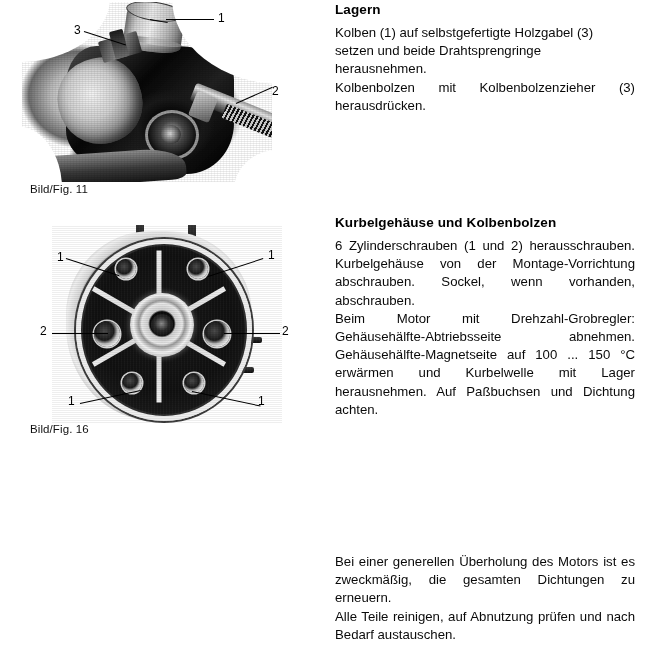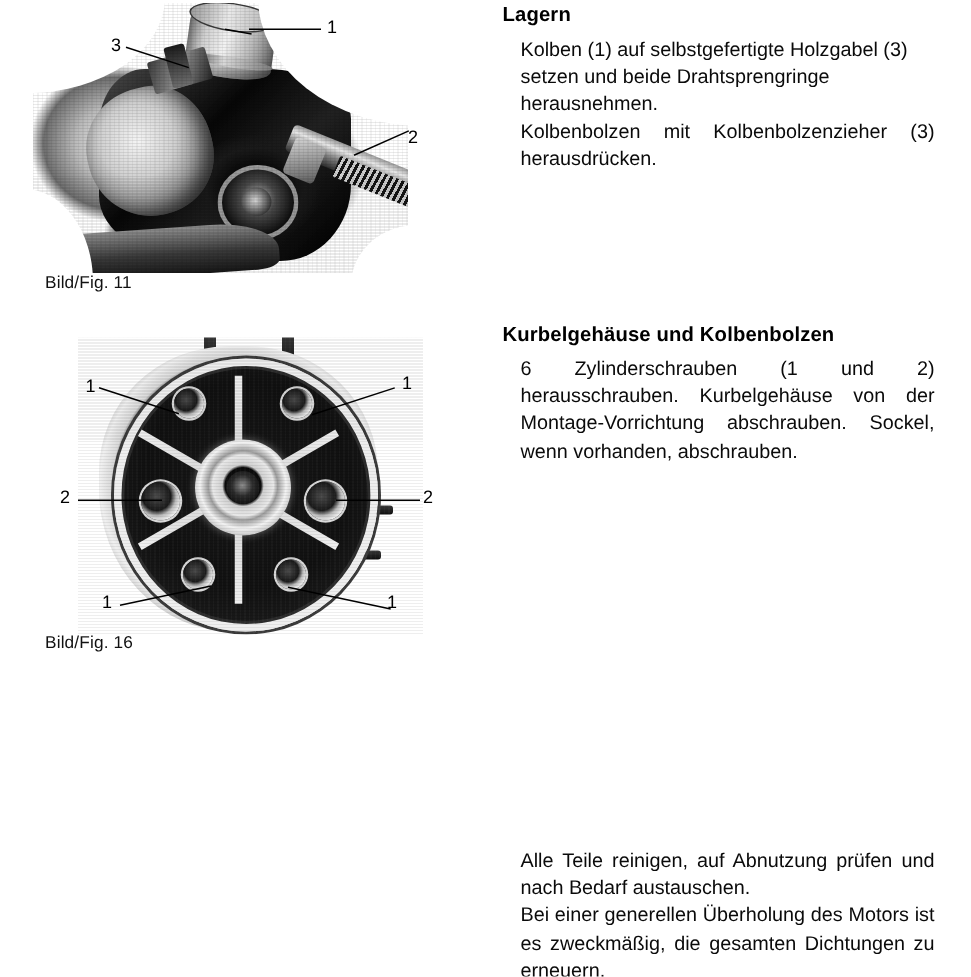--- a/index.html
+++ b/index.html
@@ -275,21 +275,21 @@
   .sec-heading {
     font-size: 13.5px;
     font-weight: bold;
     letter-spacing: 0.1px;
     margin: 0;
     color: #000;
   }
   .sec-body {
     font-size: 13.2px;
     line-height: 18.2px;
-    margin: 12px;
+    margin: 0;
     color: #0a0a0a;
   }
   .sec-body p {
     margin: 0;
   }
   .just {
     text-align: justify;
     text-justify: inter-word;
   }
   .blk {
@@ -404,22 +404,23 @@
     <div class="sec-body">
       <p>Kolben (1) auf selbstgefertigte Holzgabel (3) setzen und beide Drahtsprengringe herausnehmen.</p>
       <p class="just">Kolbenbolzen mit Kolbenbolzenzieher (3) herausdrücken.</p>
     </div>
   </section>
 
   <section class="blk" id="blk-kurbel">
     <h2 class="sec-heading">Kurbelgehäuse und Kolbenbolzen</h2>
     <div class="sec-body">
       <p class="just">6 Zylinderschrauben (1 und 2) herausschrauben. Kurbelgehäuse von der Montage-Vorrichtung abschrauben. Sockel, wenn vorhanden, abschrauben.</p>
+      <p class="just">Beim Motor mit Drehzahl-Grobregler: Gehäusehälfte-Abtriebsseite abnehmen. Gehäusehälfte-Magnetseite auf 100 ... 150 °C erwärmen und Kurbelwelle mit Lager herausnehmen. Auf Paßbuchsen und Dichtung achten.</p>
     </div>
   </section>
 
   <section class="blk" id="blk-allgemein">
     <div class="sec-body">
+      <p class="just">Bei einer generellen Überholung des Motors ist es zweckmäßig, die gesamten Dichtungen zu erneuern.</p>
       <p class="just">Alle Teile reinigen, auf Abnutzung prüfen und nach Bedarf austauschen.</p>
-      <p class="just">Bei einer generellen Überholung des Motors ist es zweckmäßig, die gesamten Dichtungen zu erneuern.</p>
     </div>
   </section>
 </div>
 
 </body></html>

